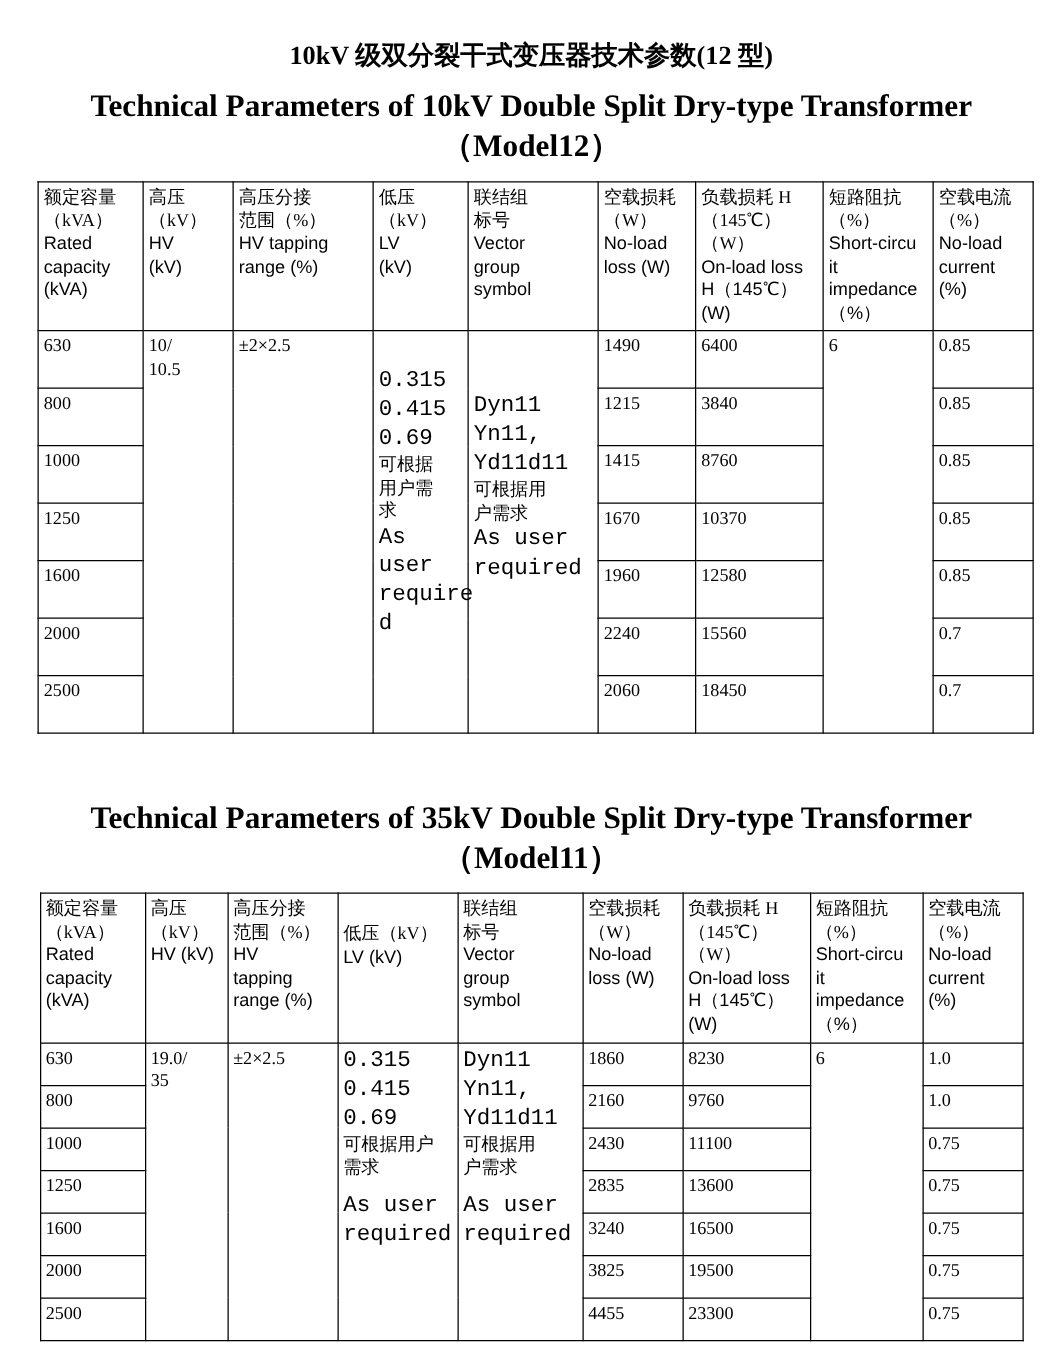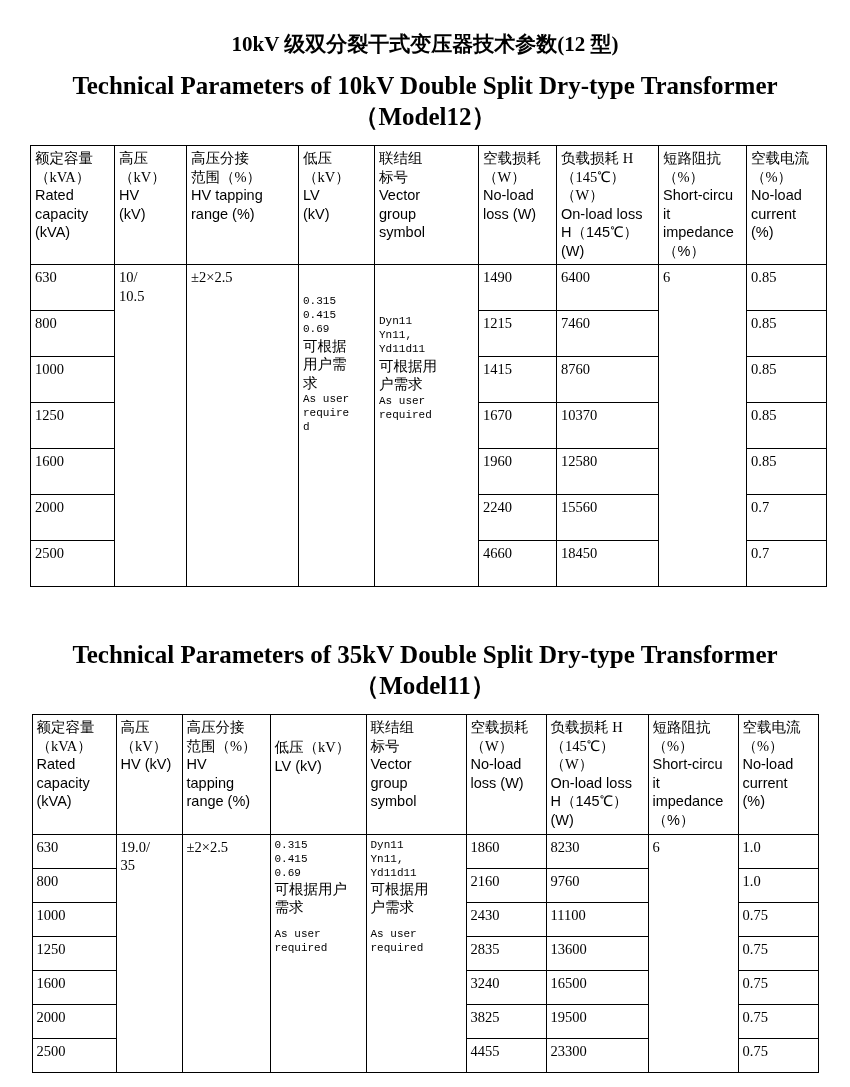--- a/index.html
+++ b/index.html
@@ -50,21 +50,21 @@
   }
   .hdr td {
     vertical-align: top;
     font-size: 14.5px;
   }
   .hdr .en {
     font-family: Liberation Sans, sans-serif;
   }
   .mono {
     font-family: "Liberation Mono", monospace;
-    font-size: 11px;
+    font-size: 18px;
   }
   .cn {
     font-family: "Liberation Serif", serif;
   }
   .center {
     text-align: center;
   }
   .midcell {
     vertical-align: middle;
   }
@@ -189,21 +189,21 @@
         </td>
         <td>1490</td>
         <td class="center">6400</td>
         <td rowspan="7" class="midcell center">6</td>
         <td>0.85</td>
       </tr>
 
       <tr>
         <td style="height:38px">800</td>
         <td>1215</td>
-        <td class="center">7460</td>
+        <td class="center">3840</td>
         <td>0.85</td>
       </tr>
 
       <tr>
         <td style="height:38px">1000</td>
         <td>1415</td>
         <td class="center">8760</td>
         <td>0.85</td>
       </tr>
 
@@ -223,21 +223,21 @@
 
       <tr>
         <td style="height:38px">2000</td>
         <td>2240</td>
         <td class="center">15560</td>
         <td>0.7</td>
       </tr>
 
       <tr>
         <td style="height:38px">2500</td>
-        <td>4660</td>
+        <td>2060</td>
         <td class="center">18450</td>
         <td>0.7</td>
       </tr>
     </tbody>
   </table>
 
   <div class="gap"></div>
 
   <div class="title-en">Technical Parameters of 35kV Double Split Dry-type Transformer（Model11）</div>
 

